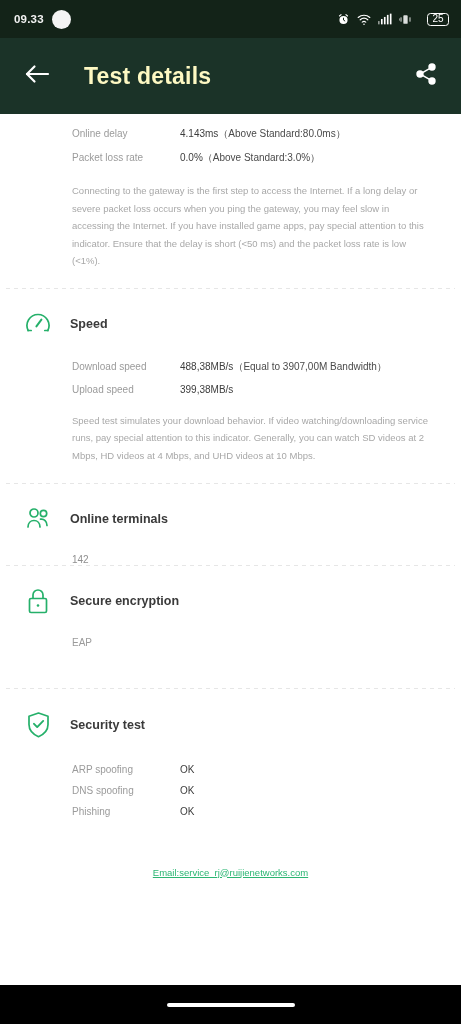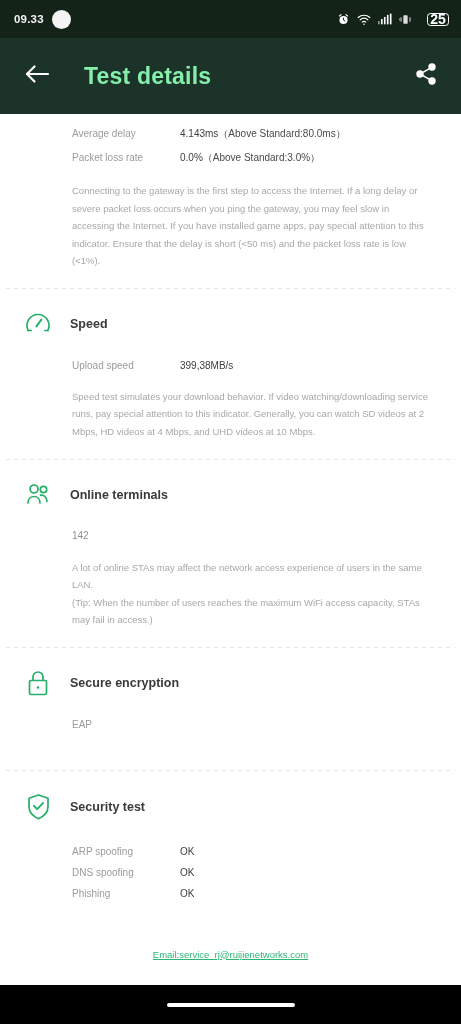--- a/index.html
+++ b/index.html
@@ -22,30 +22,30 @@
   .punch{ width:19px; height:19px; border-radius:50%; background:#f4f4f4; }
   .sb-right{ display:flex; align-items:center; gap:7px; }
   .sb-right svg{ display:block; }
   .batt{
     display:flex; align-items:center; gap:1px;
   }
   .batt-body{
     border:1.4px solid #fff; border-radius:3.5px;
     height:13px; min-width:22px; padding:0 2px;
     display:flex; align-items:center; justify-content:center;
-    font-size:14px; font-weight:bold; color:#fff; line-height:1;margin-left:8px;
+    font-size:10px; font-weight:normal; color:#fff; line-height:1;margin-left:8px;
   }
 
   
   .appbar{
     height:76px; background:#1b3328;
     display:flex; align-items:center; padding:0 18px 0 20px;
   }
   .appbar-title{
-    flex:1; color:#86efac; font-size:23px; font-weight:bold;
+    flex:1; color:#fef9c3; font-size:23px; font-weight:bold;
     margin-left:30px; letter-spacing:.2px;
   }
   .icon-btn{ width:34px; height:34px; display:flex; align-items:center; justify-content:center; cursor:pointer; }
 
   
   .content{ position:absolute; top:114px; left:0; right:0; bottom:39px; background:#fff; overflow:hidden; }
 
   .sec{ padding:0 14px; }
   .divider{
     height:1px; margin:0 6px;
@@ -155,21 +155,21 @@
         </svg>
       </span>
     </div>
   </div>
 
   <div class="content">
 
     <div class="sec">
       <div class="rows" style="padding-top:8px;">
         <div class="row">
-          <span class="row-label">Average delay</span>
+          <span class="row-label">Online delay</span>
           <span class="row-value">
             <span>4.143ms</span><span class="sub">（Above Standard:80.0ms）</span>
           </span>
         </div>
         <div class="row">
           <span class="row-label">Packet loss rate</span>
           <span class="row-value">
             <span>0.0%</span><span class="sub">（Above Standard:3.0%）</span>
           </span>
         </div>
@@ -183,20 +183,26 @@
         <div class="sec-ico">
           <svg width="26" height="26" viewBox="0 0 26 26" fill="none" stroke="#25b06a" stroke-width="1.7" stroke-linecap="round">
             <path d="M3.2 19.5a11 11 0 1 1 19.6 0"></path>
             <path d="M3.2 19.5h3M19.8 19.5h3"></path>
             <path d="M16.4 8.6 11.4 15.4" stroke-width="2"></path>
           </svg>
         </div>
         <div class="sec-title">Speed</div>
       </div>
       <div class="rows" style="margin-top:14px;">
+        <div class="row">
+          <span class="row-label">Download speed</span>
+          <span class="row-value">
+            <span>488,38MB/s</span><span class="sub">（Equal to 3907,00M Bandwidth）</span>
+          </span>
+        </div>
         <div class="row">
           <span class="row-label">Upload speed</span>
           <span class="row-value">
             <span>399,38MB/s</span>
           </span>
         </div>
       </div>
       <div class="note">Speed test simulates your download behavior. If video watching/downloading service runs, pay special attention to this indicator. Generally, you can watch SD videos at 2 Mbps, HD videos at 4 Mbps, and UHD videos at 10 Mbps.</div>
     </div>
     <div class="divider"></div>
@@ -207,24 +213,20 @@
           <svg width="28" height="26" viewBox="0 0 28 26" fill="none" stroke="#25b06a" stroke-width="1.7" stroke-linecap="round">
             <circle cx="10" cy="7" r="4"></circle>
             <path d="M4 21c0-4 2.7-6.5 6-6.5s6 2.5 6 6.5"></path>
             <circle cx="19.5" cy="7.5" r="3.2"></circle>
             <path d="M16.5 13.2c3.6-.6 6.5 2.1 6.5 6.3"></path>
           </svg>
         </div>
         <div class="sec-title">Online terminals</div>
       </div>
       <div class="bigval">142</div>
-      <div class="note" style="margin-top:18px;">
-        <div>A lot of online STAs may affect the network access experience of users in the same LAN.</div>
-        <div>(Tip: When the number of users reaches the maximum WiFi access capacity, STAs may fail in access.)</div>
-      </div>
     </div>
     <div class="divider"></div>
 
     <div class="sec">
       <div class="sec-head">
         <div class="sec-ico">
           <svg width="24" height="27" viewBox="0 0 24 27" fill="none" stroke="#25b06a" stroke-width="1.7">
             <rect x="3.5" y="10.5" width="17" height="14" rx="1.5"></rect>
             <path d="M7 10.5V7a5 5 0 0 1 10 0v3.5"></path>
             <circle cx="12" cy="17.5" r="1.3" fill="#25b06a" stroke="none"></circle>

